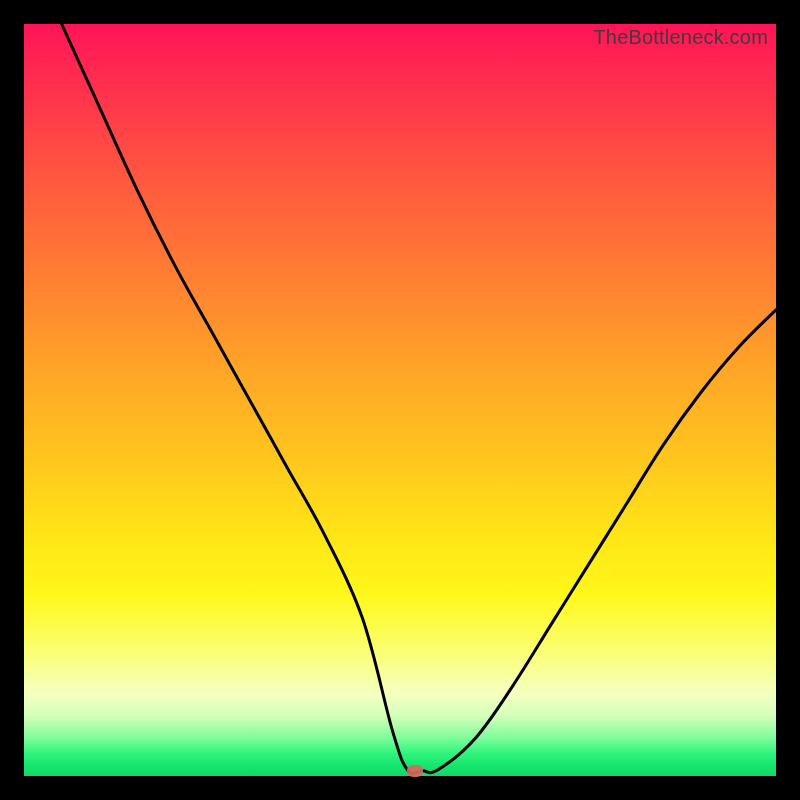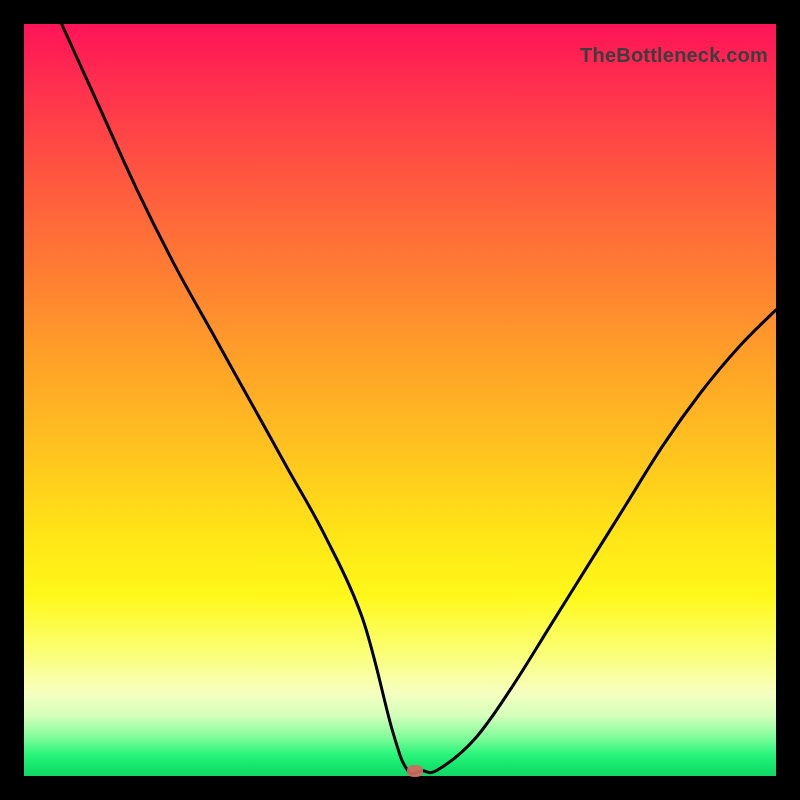--- a/index.html
+++ b/index.html
@@ -37,25 +37,25 @@
       #f6ffc0 89%,
       #d3ffba 92%,
       #7dfc99 95%,
       #2ef57c 97%,
       #17e76e 98.5%,
       #12d766 100%
     );
   }
   .watermark {
     position: absolute;
-    top: 20px;
+    top: 2px;
     right: 8px;
     color: #3d3d3d;
     font-size: 20px;
-    font-weight: 700;
+    font-weight: 400;
     letter-spacing: 0.2px;
     font-family: Arial, Helvetica, sans-serif;
     user-select: none;
   }
   svg.curve {
     position: absolute;
     left: 0;
     top: 0;
     width: 100%;
     height: 100%;

